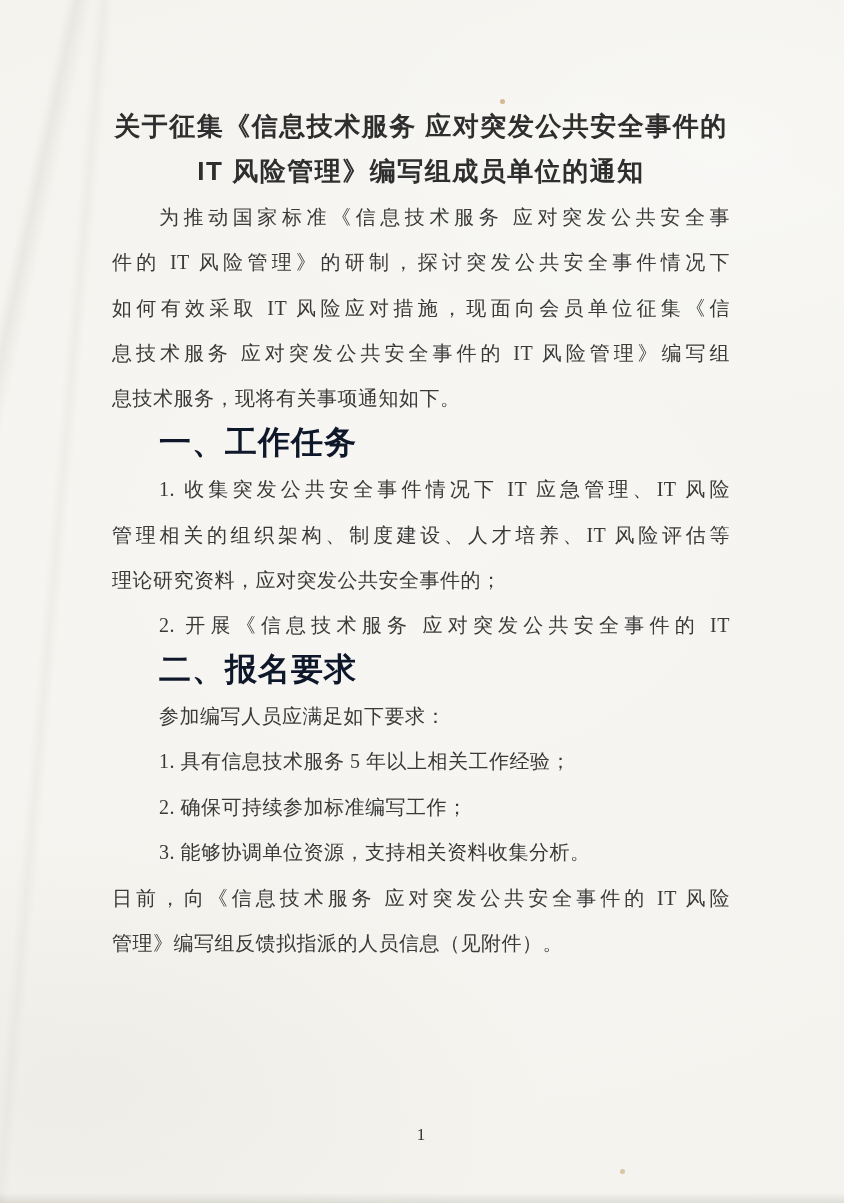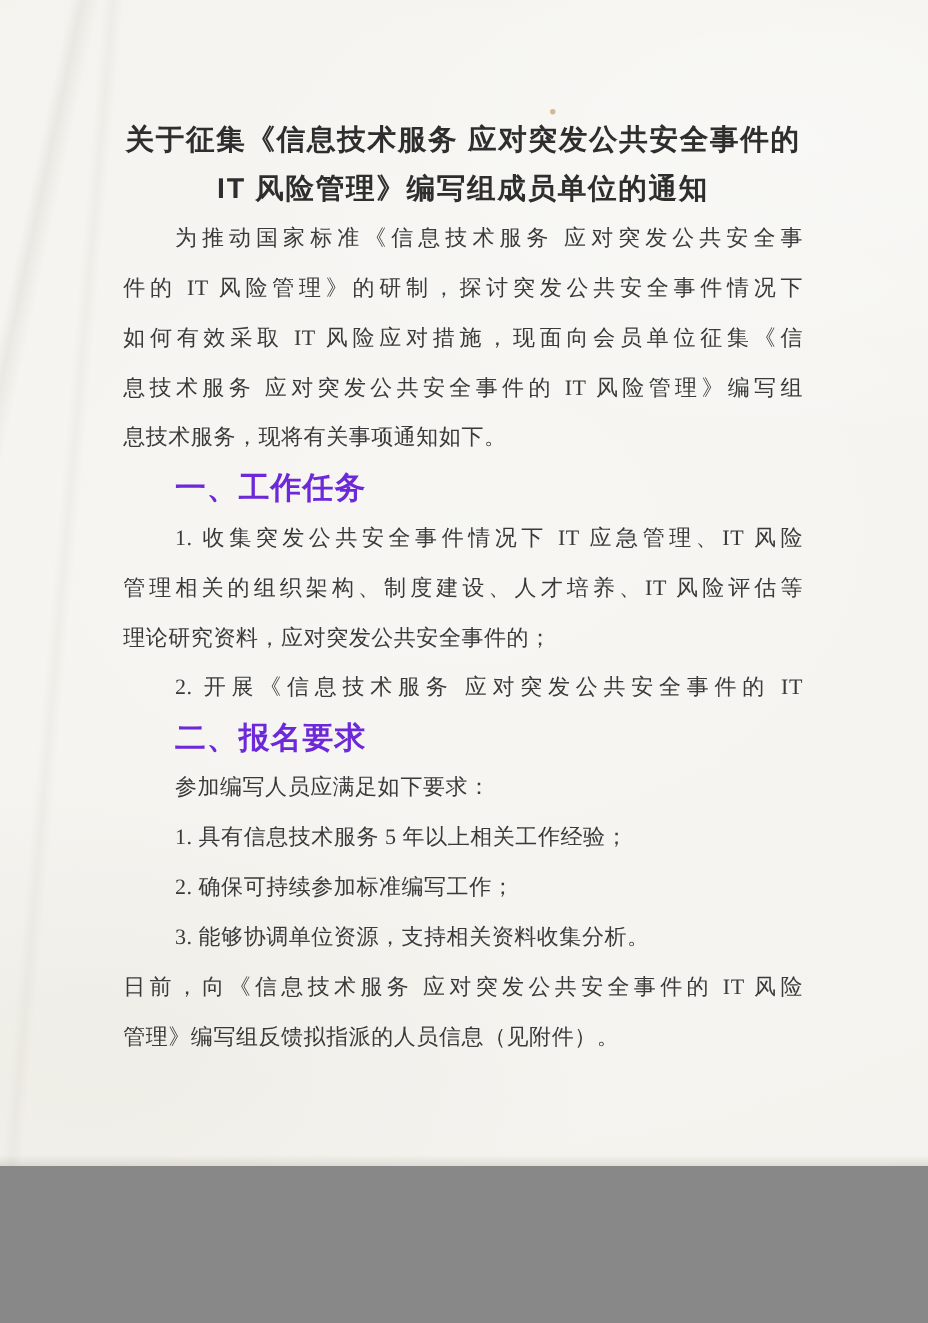--- a/index.html
+++ b/index.html
@@ -1,18 +1,18 @@
 <!DOCTYPE html>
 <html><head>
 <meta charset="utf-8">
 <style>
   html,body{margin:0;padding:0;background:#888;}
   .paper{
     position:relative;
-    width:844px;height:1060px;
+    width:844px;height:1203px;
     background:#f5f4f0;
     font-family:"Liberation Serif","DejaVu Serif",serif;
     color:#3a3a3a;
     overflow:hidden;
   }
   
   .paper-texture{
     position:absolute;inset:0;pointer-events:none;
     background:
       linear-gradient(102deg, rgba(210,207,198,0.00) 6%, rgba(205,202,192,0.28) 7%, rgba(210,207,198,0.00) 8.5%),
@@ -49,25 +49,25 @@
   .title-line{
     font-family:"Liberation Sans","DejaVu Sans",sans-serif;
     font-weight:bold;
     font-size:26px;
     letter-spacing:1.5px;
     text-align:center;
     color:#2e2e2e;
     white-space:nowrap;
   }
   .heading{
-    font-family:Liberation Serif, serif;
+    font-family:Liberation Mono, monospace;
     font-weight:bold;
-    font-size:28px;
+    font-size:32px;
     letter-spacing:1px;
-    color:#6d28d9;
+    color:#0f172a;
   }
   .page-number{
     position:absolute;left:112px;top:1121px;width:618px;
     text-align:center;
     font-size:17px;line-height:28px;
     color:#333;
   }
 </style>
 </head>
 <body>

